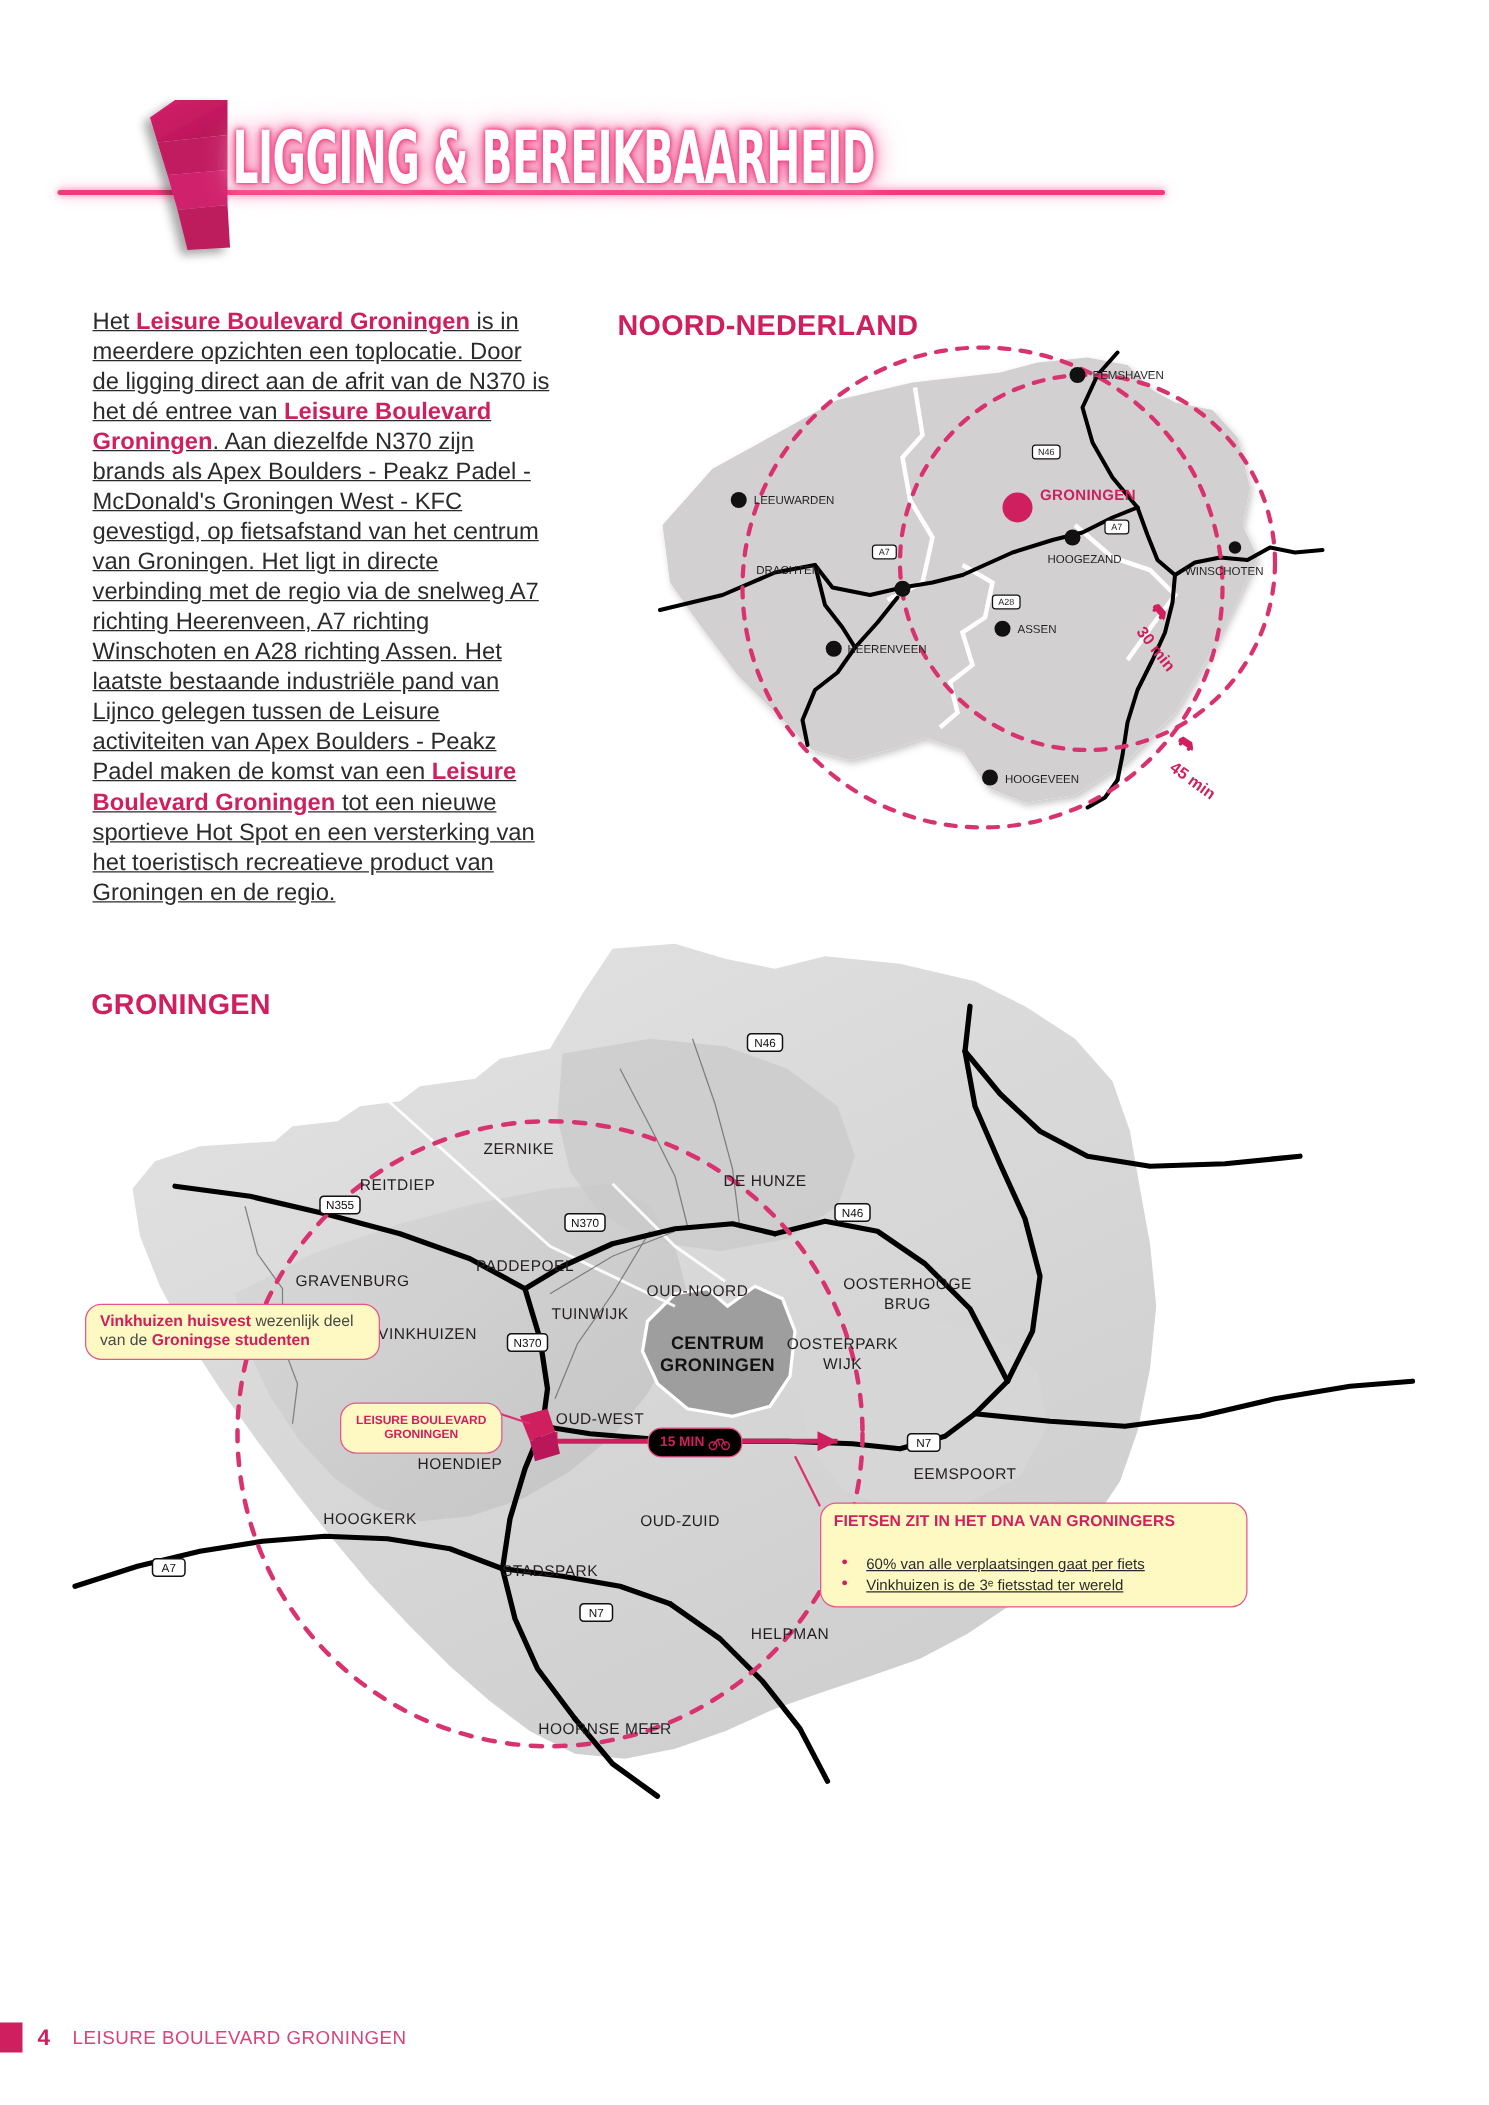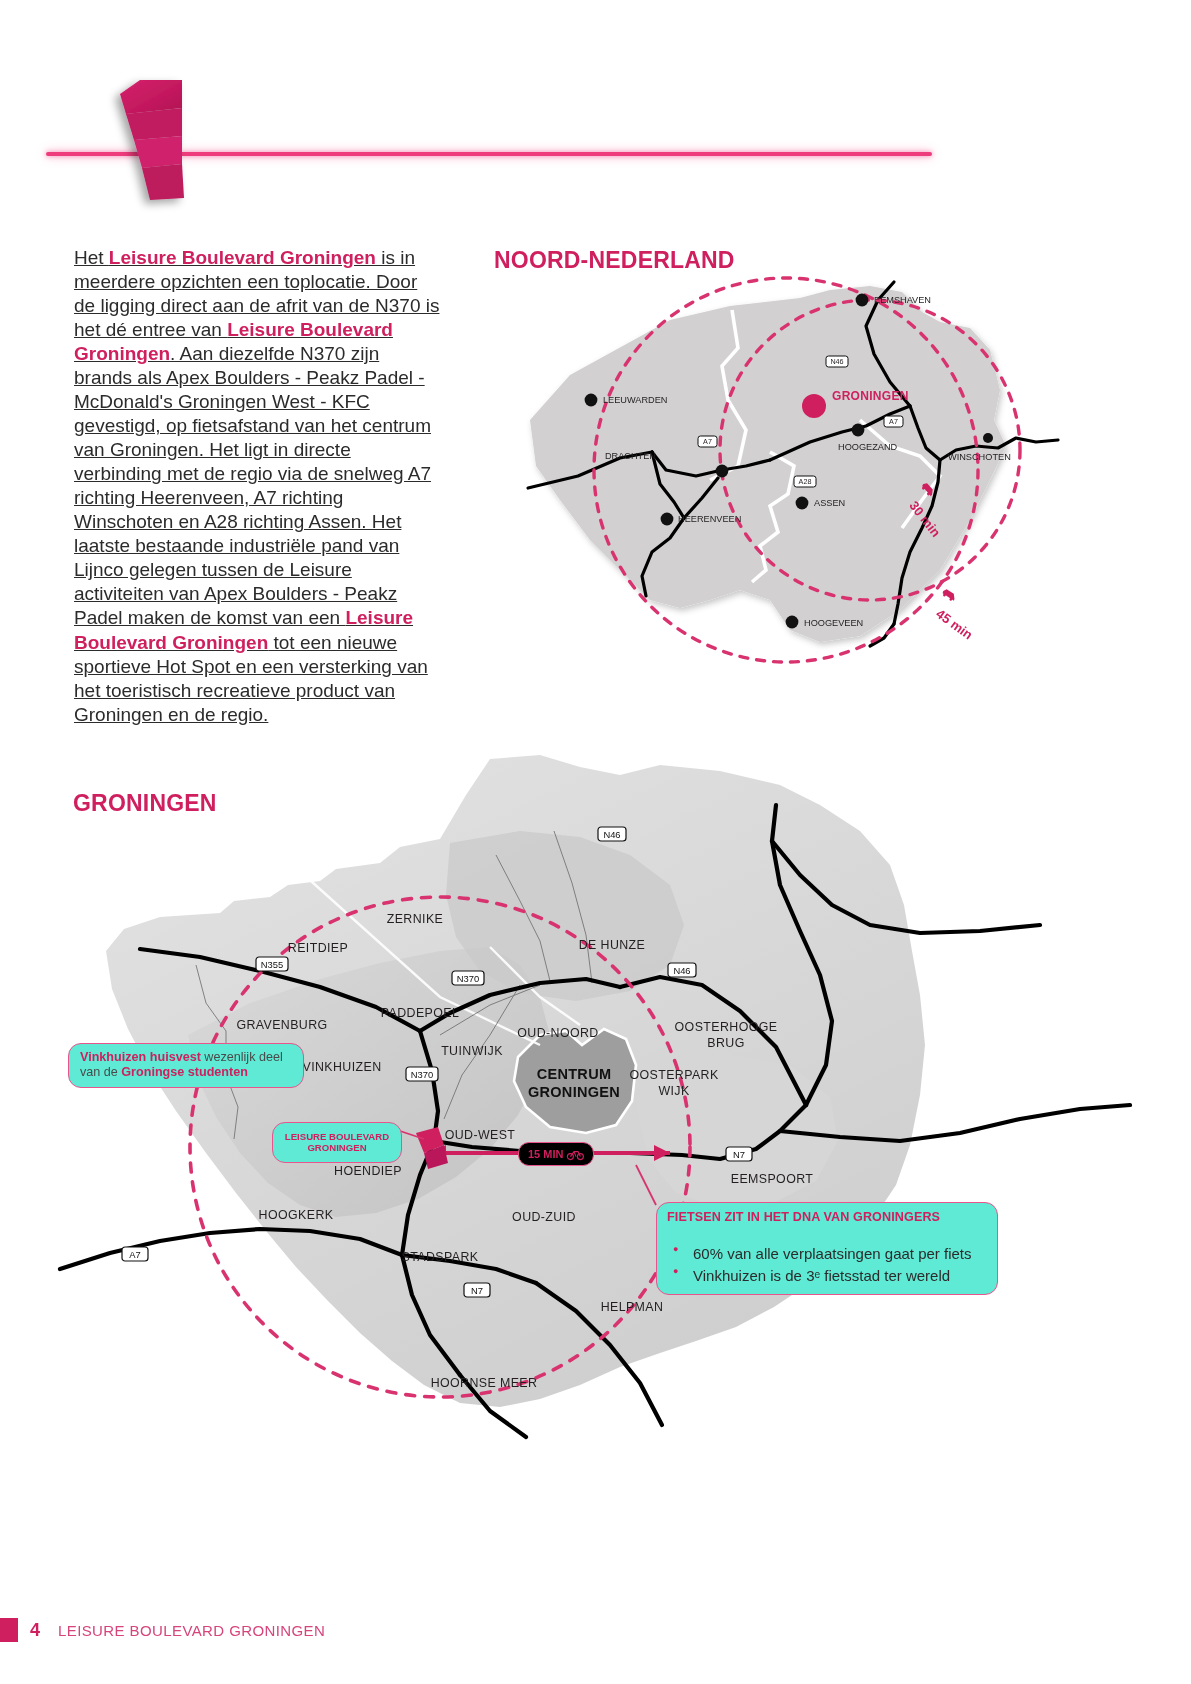--- a/index.html
+++ b/index.html
@@ -40,31 +40,31 @@
   svg{display:block;overflow:visible;}
   .mlabel{font-family:"Liberation Sans",sans-serif;fill:#231f20;}
   .nn-city{font-size:9.2px;}
   .nn-gron{font-size:12px;font-weight:700;fill:#cf1f5e;letter-spacing:.3px;}
   .shield-txt{font-size:7.2px;fill:#231f20;}
   .time-txt{font-size:13px;font-weight:700;fill:#cf1f5e;}
   .gr-dist{font-size:12.4px;fill:#231f20;letter-spacing:.4px;}
   .gr-centrum{font-size:14.5px;font-weight:700;fill:#111;letter-spacing:.3px;}
   .gr-shield{font-size:9.4px;fill:#111;}
   
-  .callout{position:absolute;background:#5eead4;border:1.6px solid #e8548b;
+  .callout{position:absolute;background:#fef9c3;border:1.6px solid #e8548b;
            border-radius:13px;padding:6px 11px;line-height:1.22;}
   .callout b{color:#cf1f5e;font-weight:700;}
   #co-vink{left:68px;top:1043px;width:212px;font-size:12.6px;color:#4a4a4a;}
   #co-lbg{left:272px;top:1122px;width:116px;font-size:9.6px;color:#cf1f5e;
           font-weight:700;text-align:center;line-height:1.18;padding:8px 6px;}
   #co-fiets{left:656px;top:1202px;width:320px;font-size:11.4px;padding:7px 10px 8px 10px;}
   #co-fiets .co-head{color:#cf1f5e;font-weight:700;font-size:12.6px;
                      letter-spacing:.1px;margin-bottom:18px;}
   #co-fiets ul{margin:0;padding-left:26px;list-style:none;}
-  #co-fiets li{position:relative;color:#2b2b2b;font-size:15px;line-height:1.42;}
+  #co-fiets li{position:relative;color:#2b2b2b;font-size:12px;line-height:1.42;text-decoration:underline;}
   #co-fiets li:before{content:"\25CF";position:absolute;left:-20px;top:0;
                       color:#cf1f5e;font-size:9px;}
   
   #badge-15{position:absolute;left:518px;top:1142px;height:22px;
             background:#000000;border:1.5px solid #e8548b;border-radius:11px;
             display:flex;align-items:center;gap:4px;padding:0 9px;
             font-size:11px;color:#cf1f5e;font-weight:600;}
   
   #footer{position:absolute;left:0;top:1610px;width:1191px;height:40px;}
   #footer-bar{position:absolute;left:0;top:8px;width:18px;height:24px;background:#cf1f5e;}
@@ -90,20 +90,23 @@
       </filter>
     </defs>
     <g filter="url(#numshadow)">
       <polygon points="36,2 78,2 78,30 22,36 16,16" fill="url(#gnum)"></polygon>
       <polygon points="22,36 78,30 78,58 30,62" fill="#c11a60"></polygon>
       <polygon points="30,62 78,58 78,86 38,90" fill="#d0236c"></polygon>
       <polygon points="38,90 78,86 80,120 46,122" fill="#bd1a5d"></polygon>
     </g>
   </svg>
 
+  <div id="hdr-title-wrap">
+    <div id="hdr-title">LIGGING &amp; BEREIKBAARHEID</div>
+  </div>
 </div>
 
 <div id="intro">Het <b>Leisure Boulevard Groningen</b> is in meerdere opzichten een toplocatie. Door de ligging direct aan de afrit van de N370 is het dé entree van <b>Leisure Boulevard Groningen</b>. Aan diezelfde N370 zijn brands als Apex Boulders - Peakz Padel - McDonald's Groningen West - KFC gevestigd, op fietsafstand van het centrum van Groningen. Het ligt in directe verbinding met de regio via de snelweg A7 richting Heerenveen, A7 richting Winschoten en A28 richting Assen. Het laatste bestaande industriële pand van Lijnco gelegen tussen de Leisure activiteiten van Apex Boulders - Peakz Padel maken de komst van een <b>Leisure Boulevard Groningen</b> tot een nieuwe sportieve Hot Spot en een versterking van het toeristisch recreatieve product van Groningen en de regio.</div>
 
 <div class="sect-title" id="nn-title">NOORD-NEDERLAND</div>
 
 <svg id="map-nn" viewBox="0 0 700 400">
   <defs>
     <filter id="nnshadow" x="-20%" y="-20%" width="150%" height="150%">
       <feDropShadow dx="2" dy="3" stdDeviation="3" flood-color="#000" flood-opacity="0.22"></feDropShadow>

